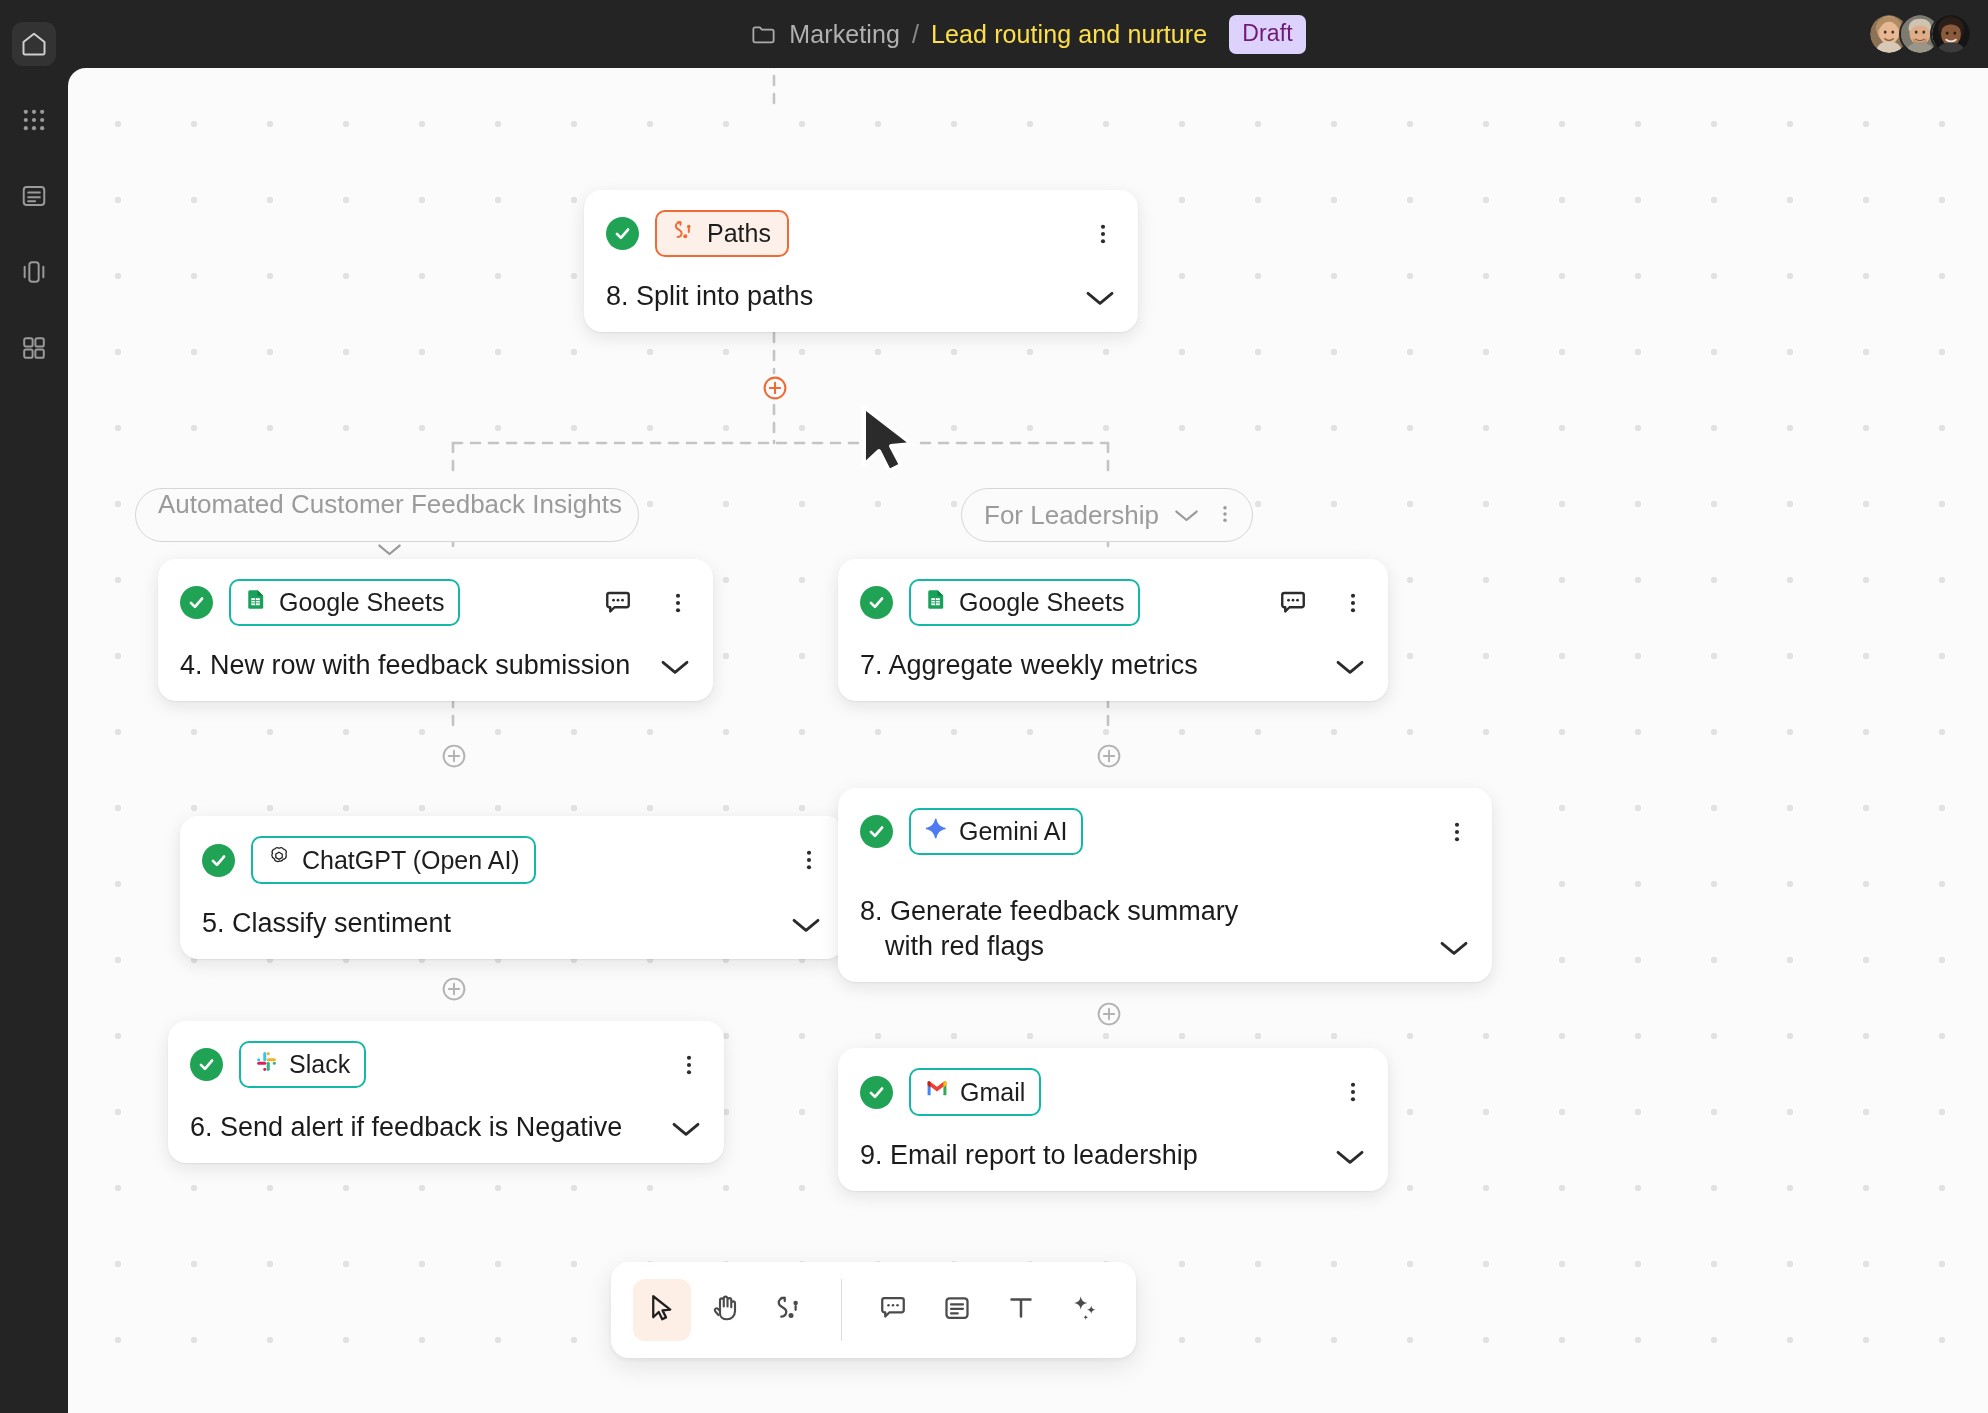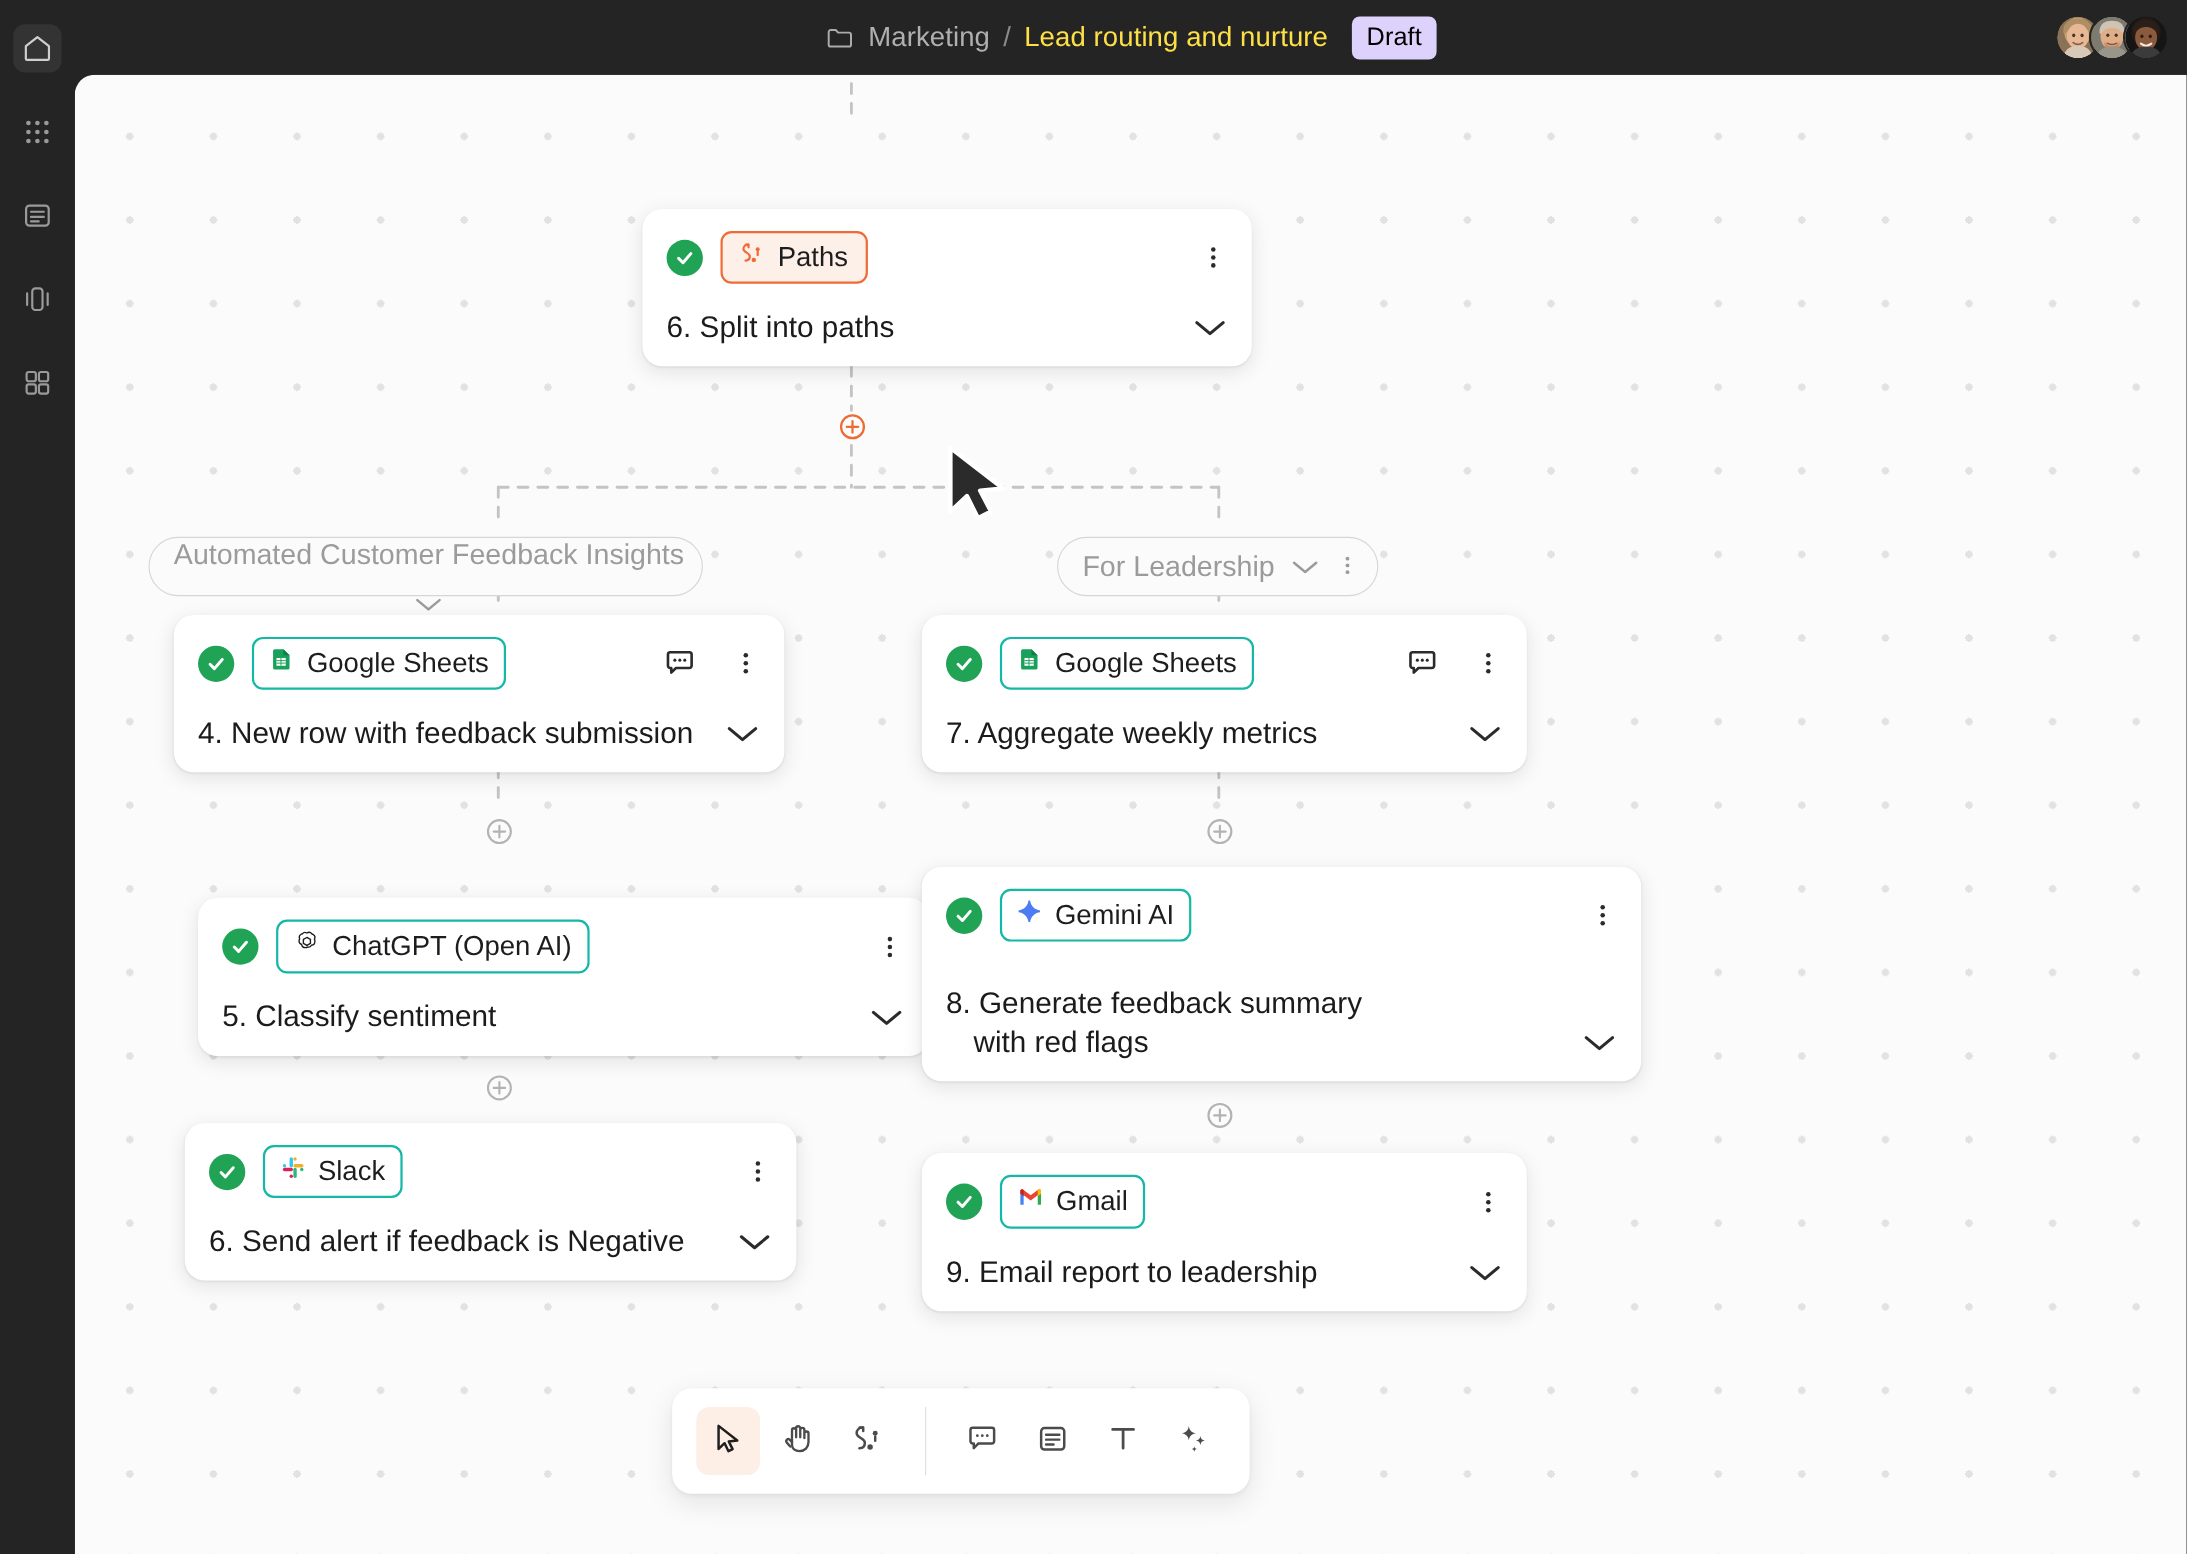--- a/index.html
+++ b/index.html
@@ -35,21 +35,21 @@
   #breadcrumb {
     display: flex; align-items: center; gap: 12px;
     font-size: 25px; color: #b8b8b8; letter-spacing: .1px;
   }
   #breadcrumb .folder-ic { display: flex; align-items: center; }
   #breadcrumb .crumb-folder { color: #b0b0b0; }
   #breadcrumb .crumb-sep { color: #8a8a8a; }
   #breadcrumb .crumb-title { color: #fde047; }
   #status-badge {
     margin-left: 10px;
-    background: #ddd2fb; color: #000000;
+    background: #ddd2fb; color: #701a75;
     font-size: 23px; padding: 5px 13px 7px; border-radius: 7px;
   }
   #avatars {
     position: absolute; right: 0; top: 0; height: 68px;
     display: flex; align-items: center; padding-right: 16px;
   }
   .avatar {
     width: 42px; height: 42px; border-radius: 50%;
     border: 2px solid #242424; margin-left: -11px;
     background-size: cover; overflow: hidden; position: relative;
@@ -326,21 +326,21 @@
         <span class="spacer"></span>
         <span class="iconbtn kebab">
           <svg width="26" height="32" viewBox="0 0 24 24" fill="#2b2b2b">
               <circle cx="12" cy="5.3" r="1.9"></circle>
               <circle cx="12" cy="12" r="1.9"></circle>
               <circle cx="12" cy="18.7" r="1.9"></circle>
             </svg>
         </span>
       </div>
       <div class="row2">
-        <span class="title">6. Split into paths</span>
+        <span class="title">8. Split into paths</span>
         <span class="chev">
           <svg width="32" height="20" viewBox="0 0 24 14" fill="none" stroke="#2b2b2b" stroke-width="2.1" stroke-linecap="round" stroke-linejoin="round">
               <path d="M3 3.5 12 11 21 3.5"></path>
             </svg>
         </span>
       </div>
     </div>
 
     <div class="plus" style="left:694px; top:307px; width:26px; height:26px;">
       <svg width="26" height="26" viewBox="0 0 24 24" fill="none" stroke="#ef6a34" stroke-width="1.9" stroke-linecap="round">

